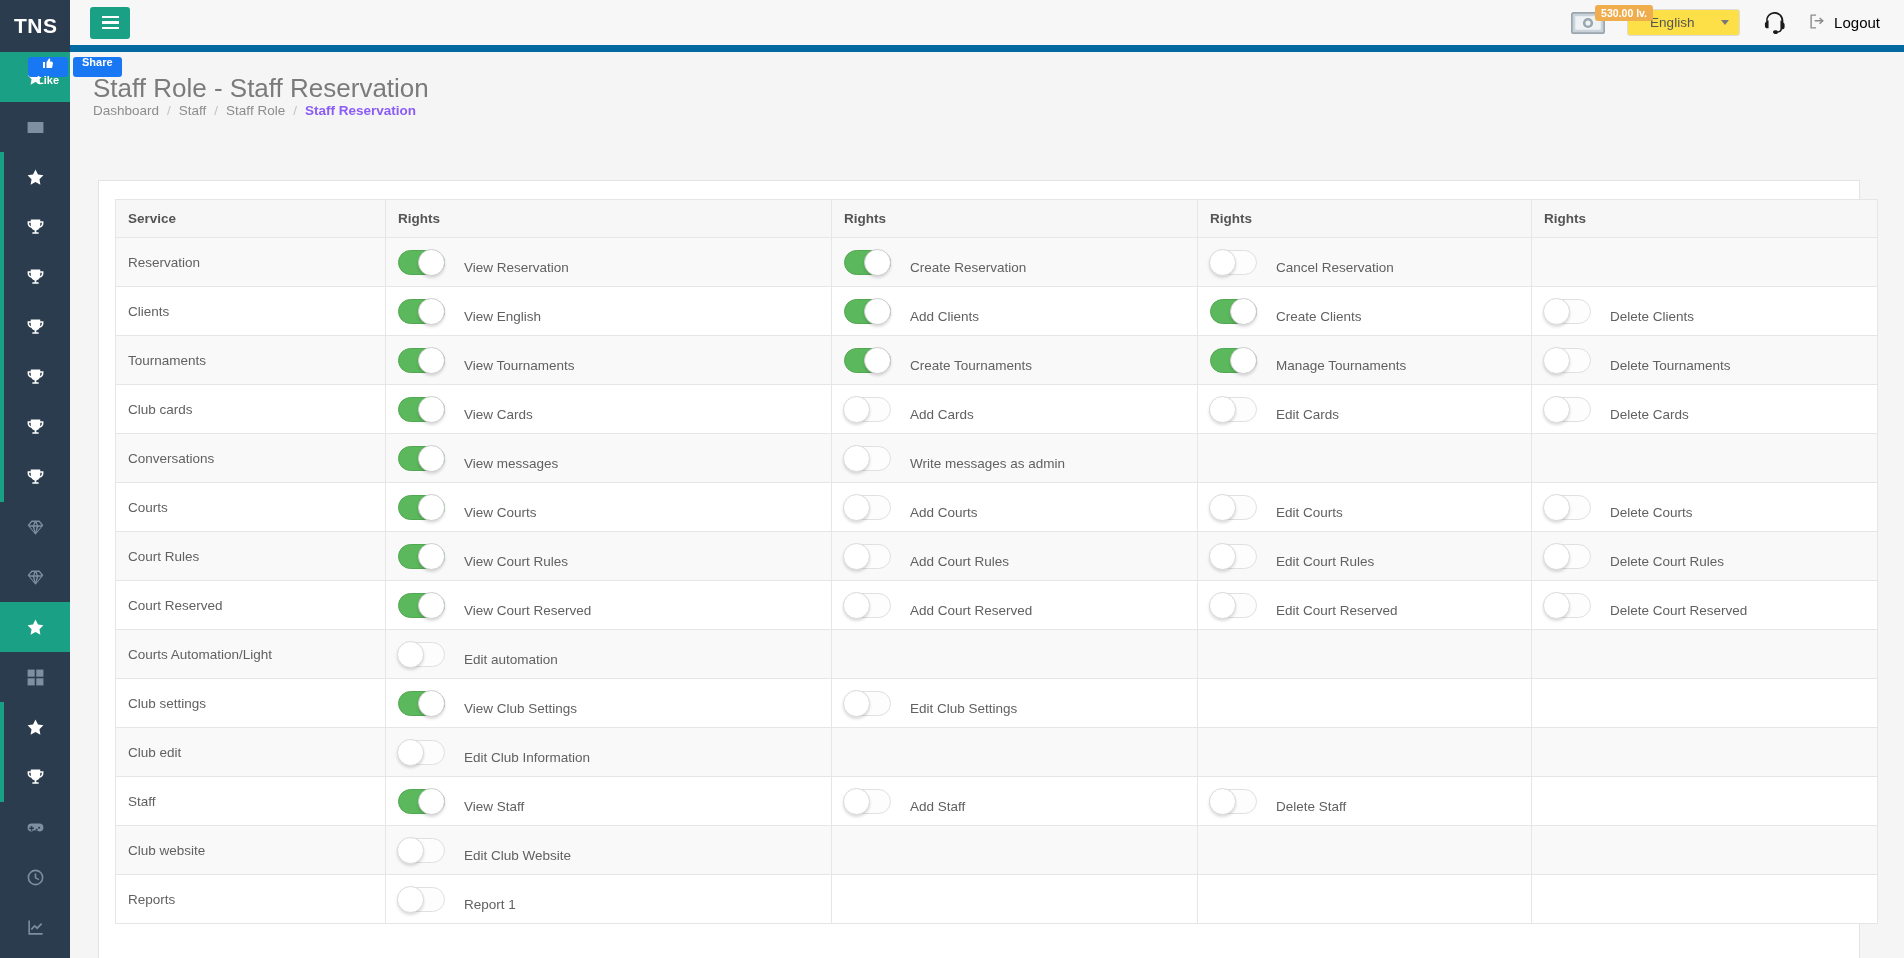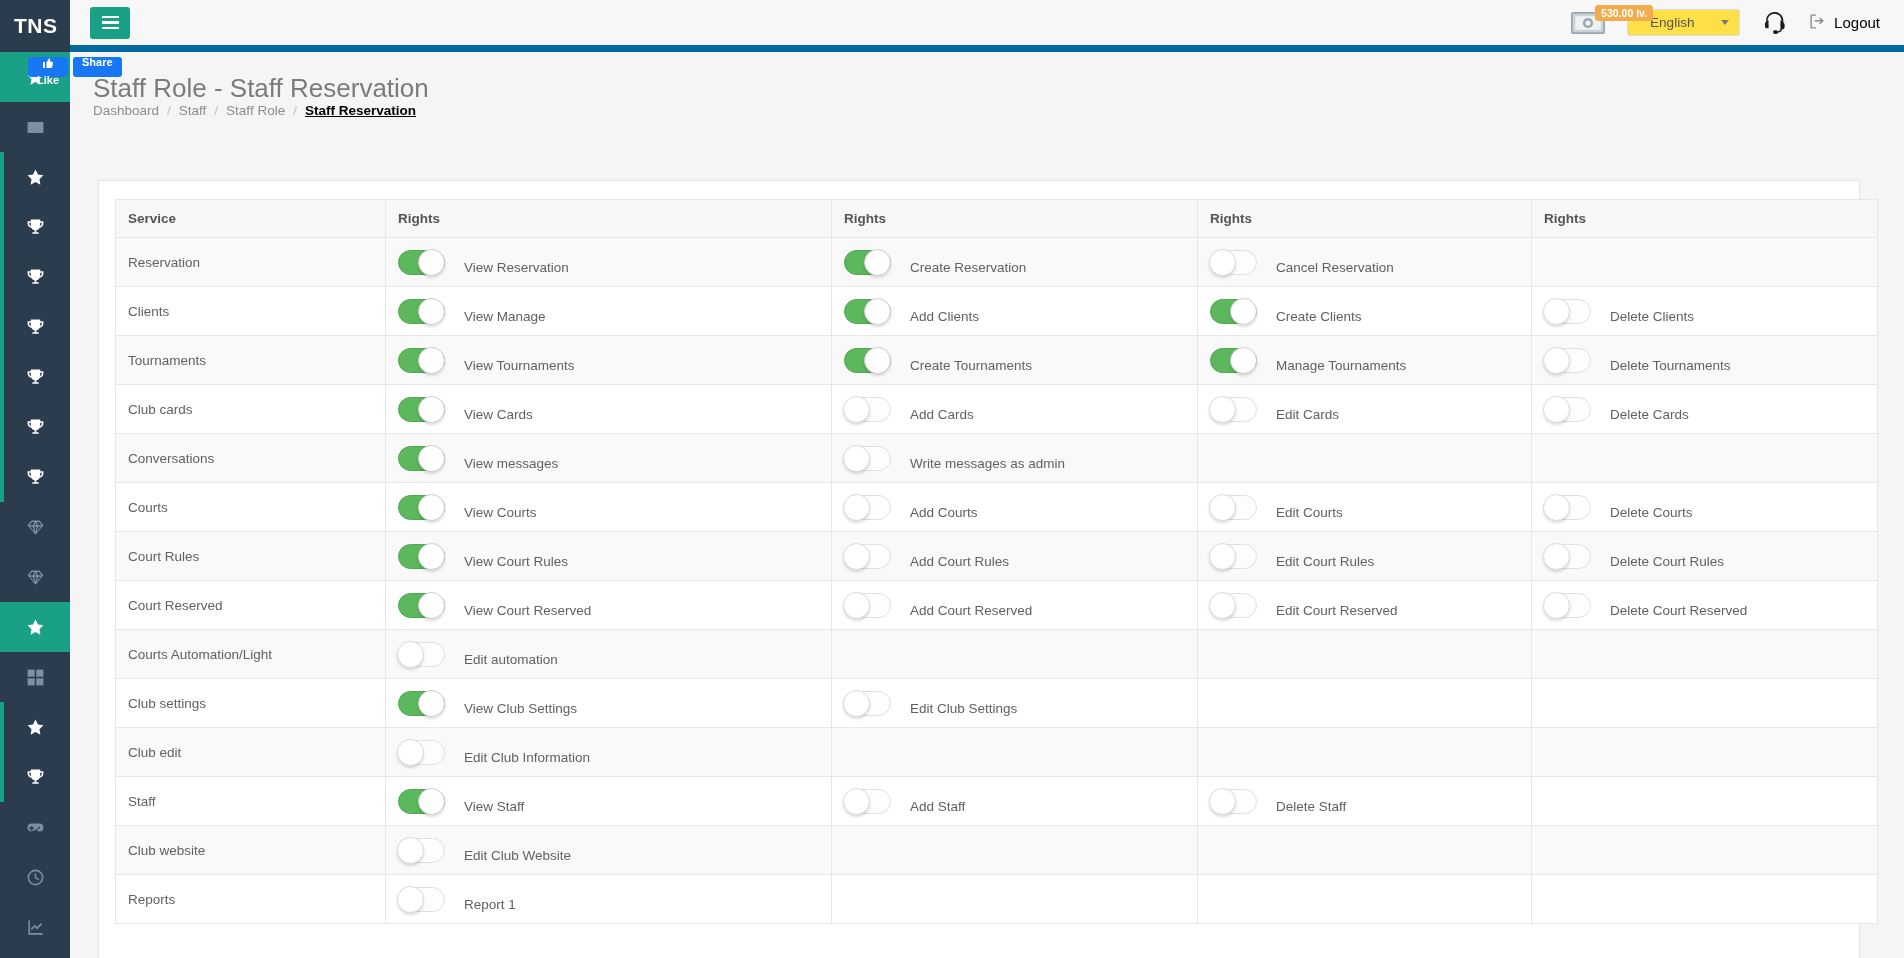--- a/index.html
+++ b/index.html
@@ -120,21 +120,21 @@
   }
   #page-title {
     font-size: 26px; color: #7b7b7b; font-weight: normal;
     line-height: 1.1;
   }
   #breadcrumb {
     font-size: 13.5px; color: #8d8d8d;
     display: flex; gap: 8px; align-items: center;
   }
   #breadcrumb .sep { color: #c3c3c3; }
-  #breadcrumb .crumb.active { color: #000000; font-weight: bold; text-decoration: underline; }
+  #breadcrumb .crumb.active { color: #8b5cf6; font-weight: bold; }
 
   
   #card {
     position: absolute; left: 98px; top: 180px;
     width: 1762px;
     background: #fff;
     border: 1px solid #e4e4e4;
     box-shadow: 0 1px 1px rgba(0,0,0,.04);
     padding: 18px 16px 0 16px;
     min-height: 790px;
@@ -442,21 +442,21 @@
           </td>
           <td></td>
         </tr>
         <tr>
           <td>Clients</td>
           <td>
             <div class="cell-inner">
               <div class="toggle on">
                 <span class="knob"></span>
               </div>
-              <span class="tg-label">View Manage</span>
+              <span class="tg-label">View English</span>
             </div>
           </td>
           <td>
             <div class="cell-inner">
               <div class="toggle on">
                 <span class="knob"></span>
               </div>
               <span class="tg-label">Add Clients</span>
             </div>
           </td>

